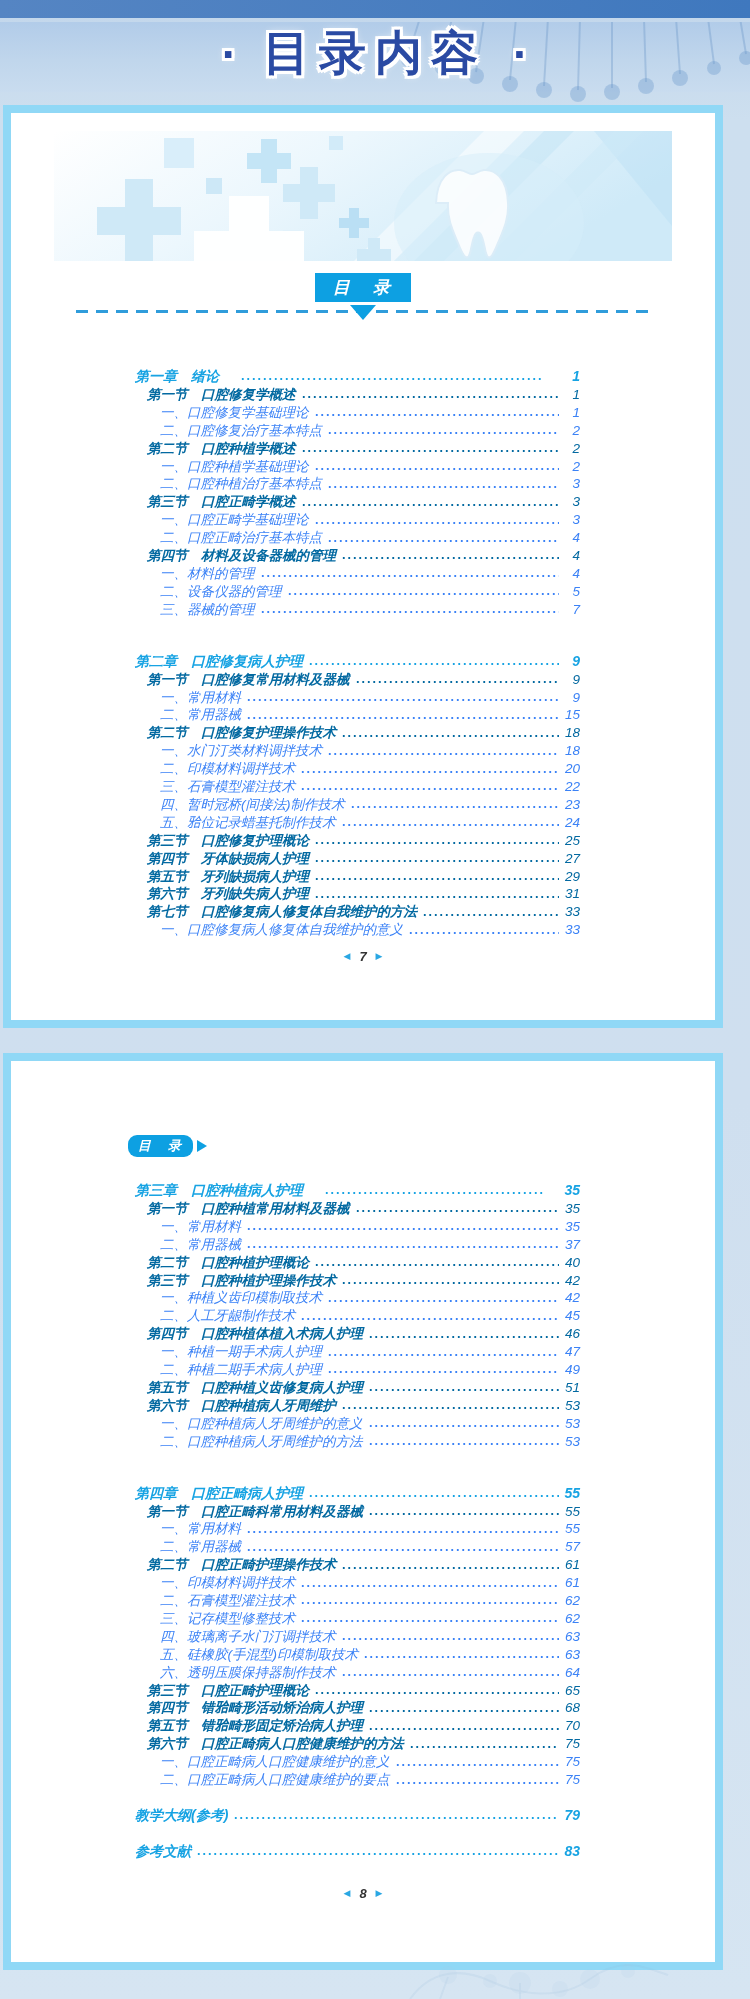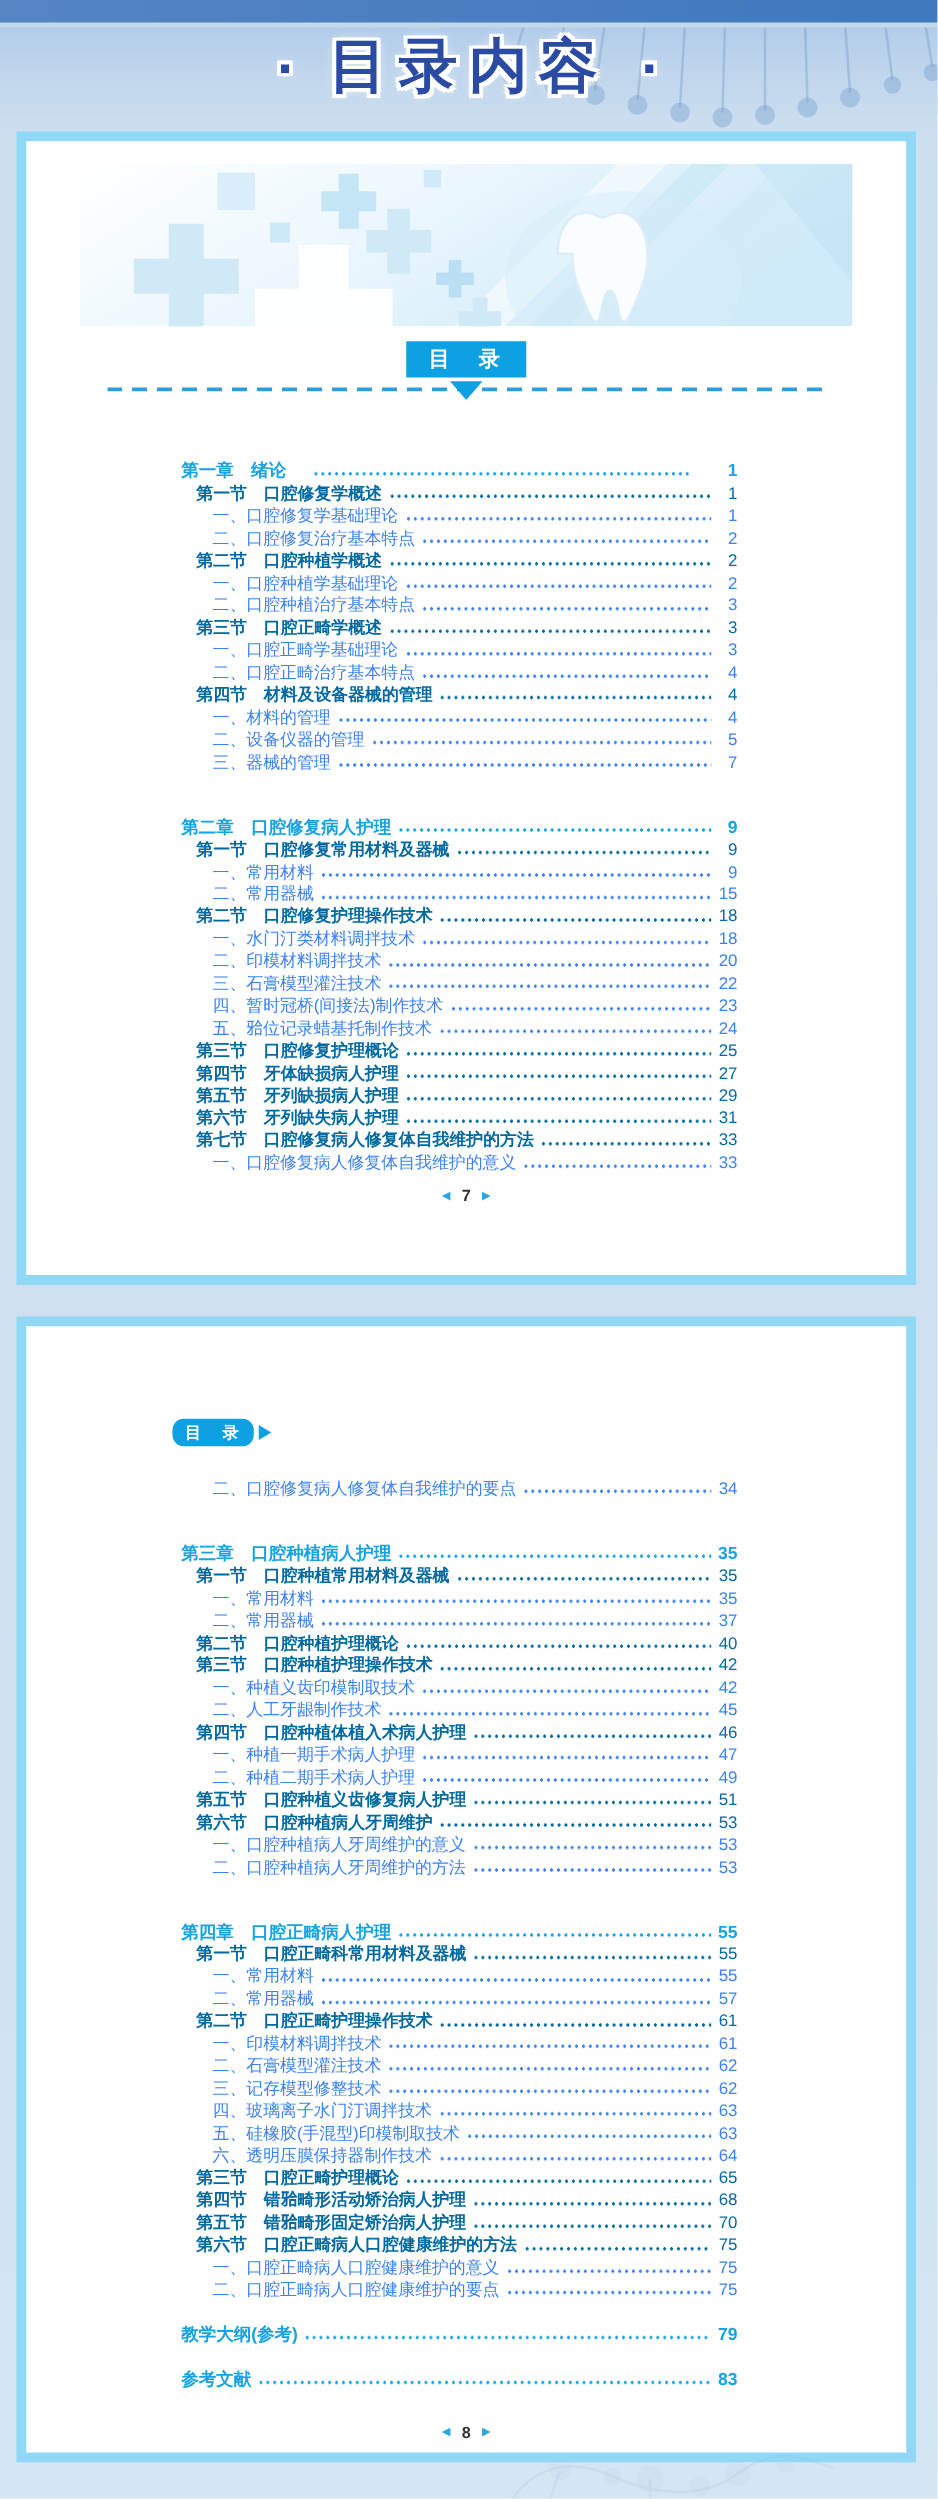--- a/index.html
+++ b/index.html
@@ -14,21 +14,21 @@
   .dna-svg{position:absolute;top:0;right:0;z-index:0;}
   .main-title{
     position:relative;z-index:3;display:flex;justify-content:center;align-items:center;gap:26px;
     margin-top:4px;color:#2a4aa3;font-weight:bold;
     text-shadow:-3px -3px 0 #fff,3px -3px 0 #fff,-3px 3px 0 #fff,3px 3px 0 #fff,
                  0 -3px 0 #fff,0 3px 0 #fff,-3px 0 0 #fff,3px 0 0 #fff,0 0 9px rgba(255,255,255,.9);
   }
   .main-title .ttext{font-size:47px;letter-spacing:9px;text-align:center;}
   .main-title .tdot{font-size:46px;line-height:20px;}
 
-  .card{position:absolute;left:13px;width:704px;background:#ffffff;border:8px solid #90d8f6;}
+  .card{position:absolute;left:3px;width:704px;background:#ffffff;border:8px solid #90d8f6;font-style:italic;}
   .card1{top:105px;height:907px;}
   .card2{top:1053px;height:901px;}
 
   .banner{display:block;margin:18px 43px 0;}
 
   .toc-badge{
     width:96px;height:29px;line-height:29px;margin:12px auto 0;
     background:#0da0e2;color:#fff;text-align:center;
     font-size:17px;font-weight:bold;letter-spacing:3px;
   }
@@ -310,25 +310,20 @@
 
   <section class="card card2">
 
     <div class="tab-row">
       <div class="toc-tab">目　录</div>
       <div class="tab-arrow"></div>
     </div>
 
     <div class="toc-list">
 
-    <div class="toc-row lvl-item">
-          <span class="toc-text">二、口腔修复病人修复体自我维护的要点</span>
-          <span class="dots"></span>
-          <span class="toc-page">34</span>
-        </div>
         <div class="toc-row lvl-chapter">
           <span class="toc-text">第三章　口腔种植病人护理</span>
           <span class="dots"></span>
           <span class="toc-page">35</span>
         </div>
         <div class="toc-row lvl-section">
           <span class="toc-text">第一节　口腔种植常用材料及器械</span>
           <span class="dots"></span>
           <span class="toc-page">35</span>
         </div>

